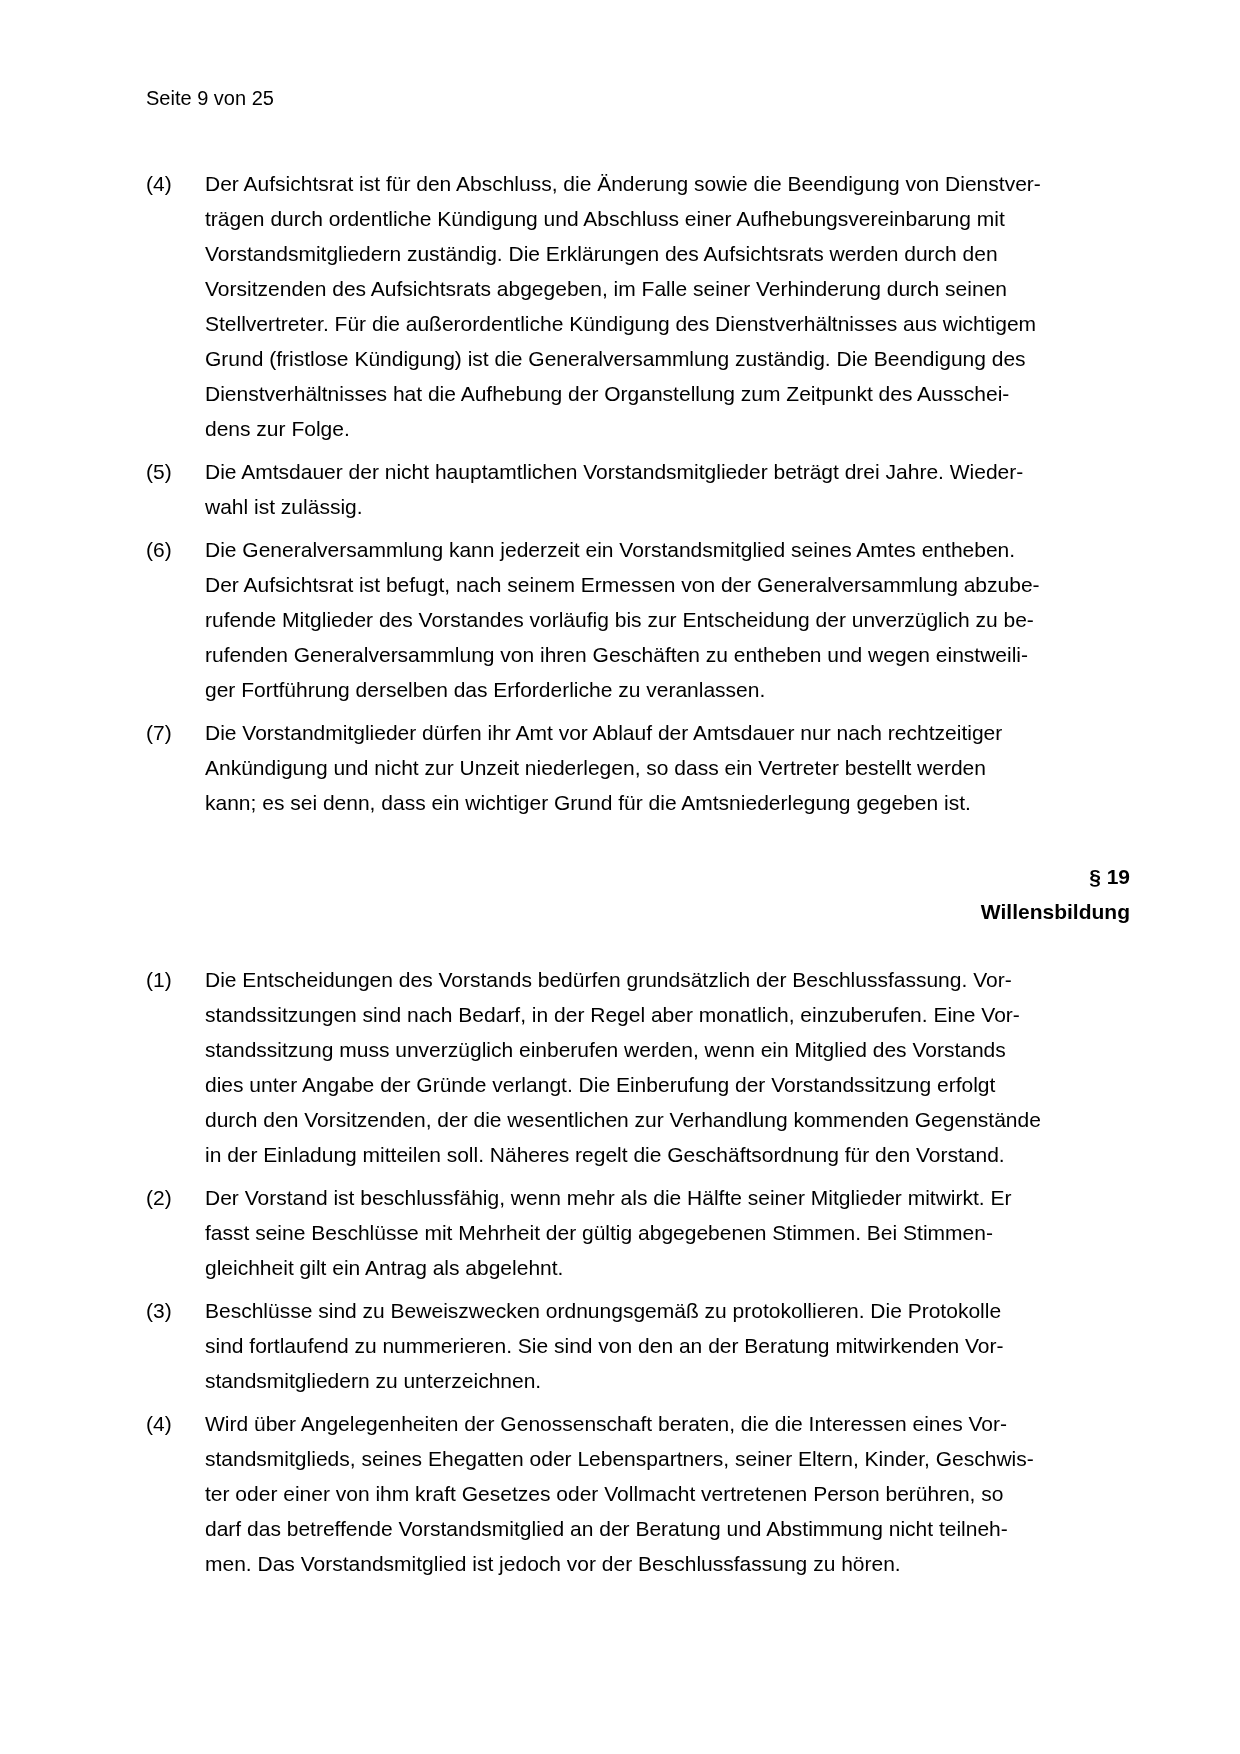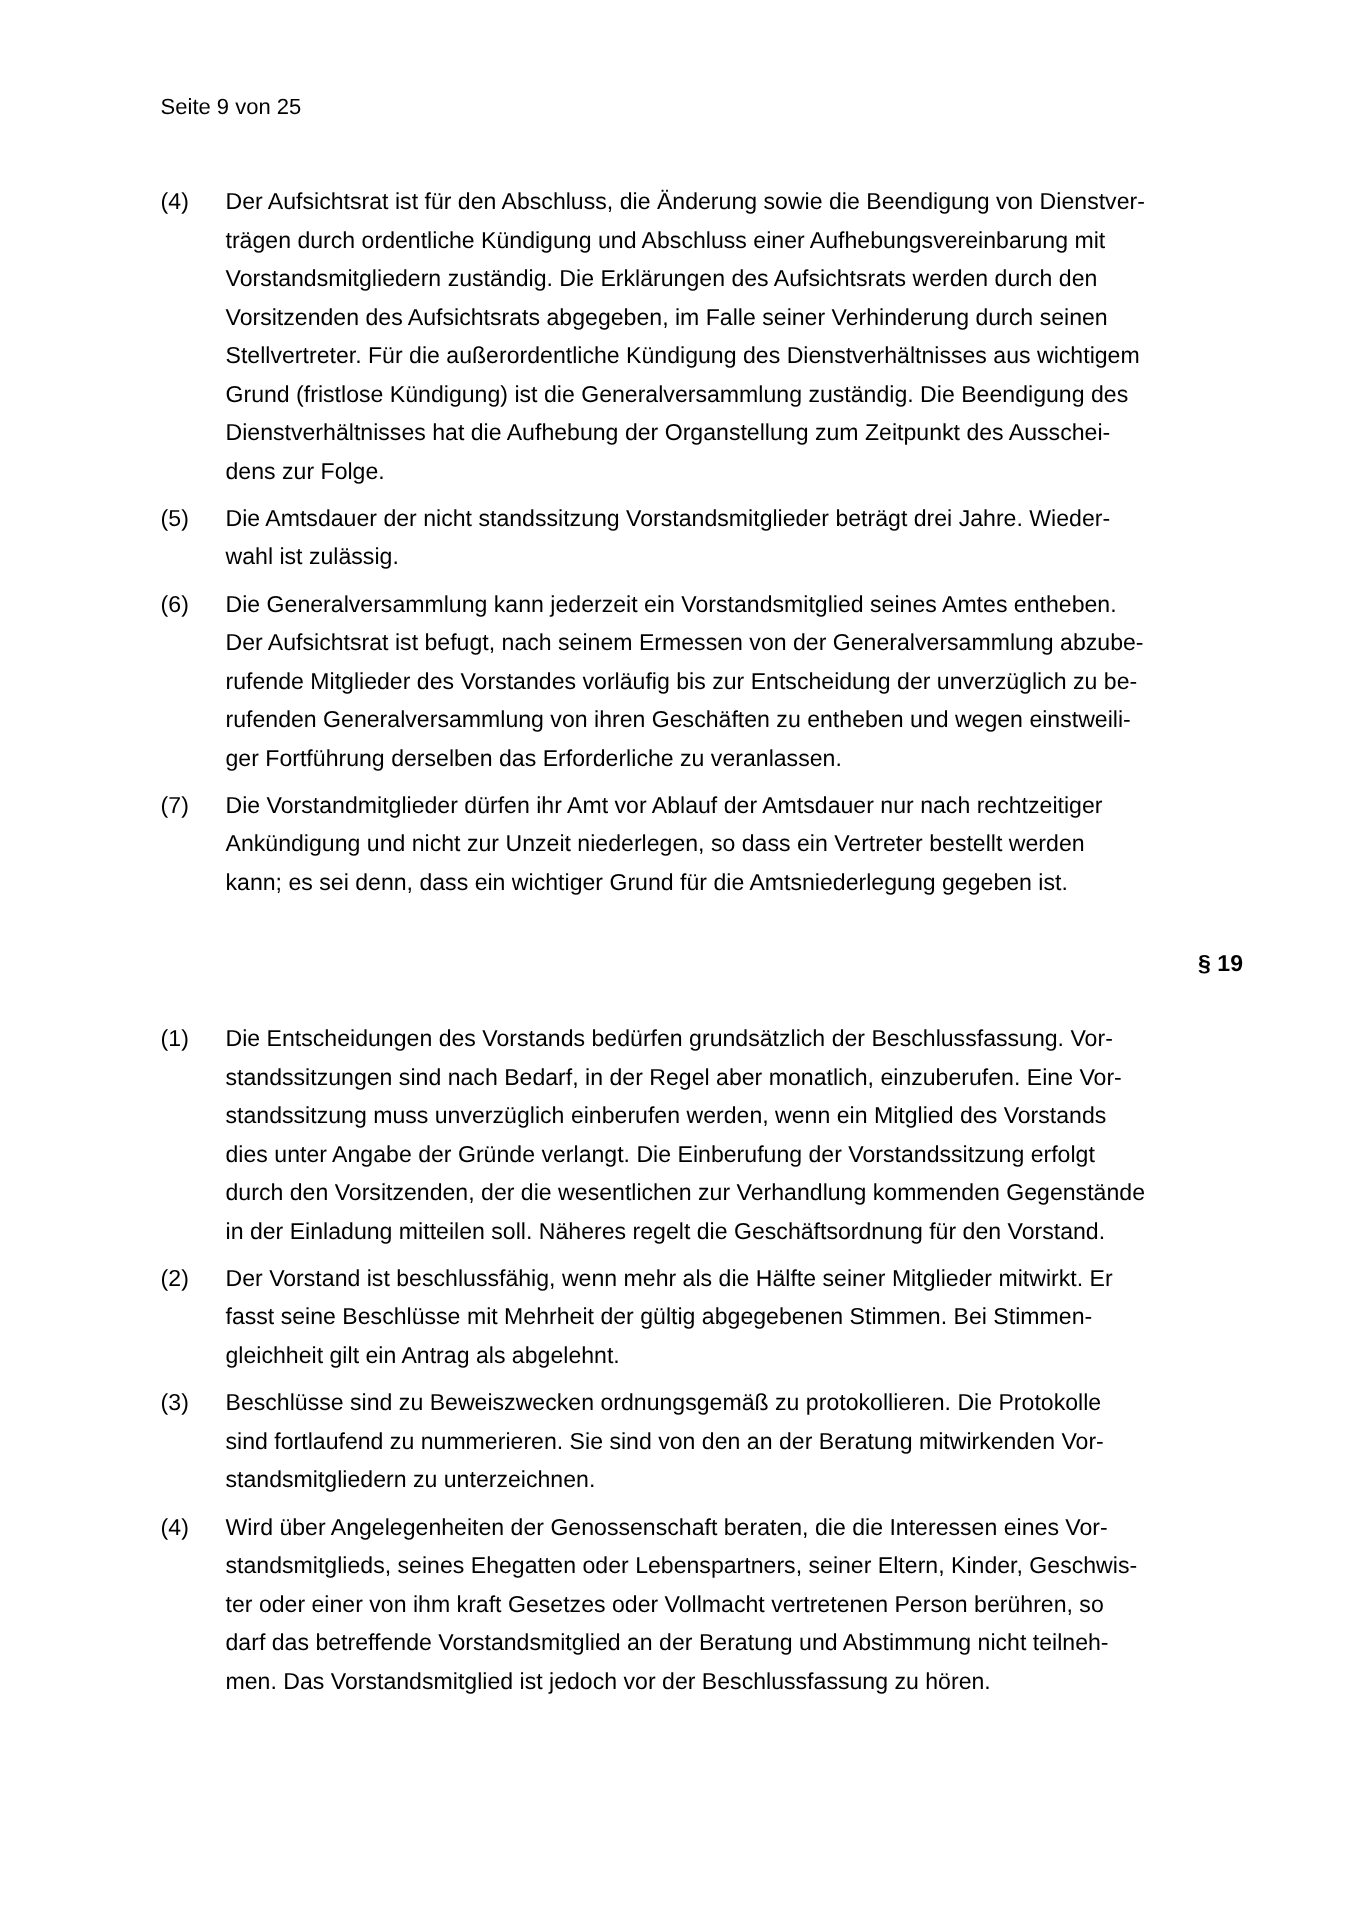--- a/index.html
+++ b/index.html
@@ -69,21 +69,21 @@
 Vorstandsmitgliedern zuständig. Die Erklärungen des Aufsichtsrats werden durch den
 Vorsitzenden des Aufsichtsrats abgegeben, im Falle seiner Verhinderung durch seinen
 Stellvertreter. Für die außerordentliche Kündigung des Dienstverhältnisses aus wichtigem
 Grund (fristlose Kündigung) ist die Generalversammlung zuständig. Die Beendigung des
 Dienstverhältnisses hat die Aufhebung der Organstellung zum Zeitpunkt des Ausschei-
 dens zur Folge.</span>
     </div>
 
     <div class="para">
       <span class="num">(5)</span>
-      <span class="text">Die Amtsdauer der nicht standssitzung Vorstandsmitglieder beträgt drei Jahre. Wieder-
+      <span class="text">Die Amtsdauer der nicht hauptamtlichen Vorstandsmitglieder beträgt drei Jahre. Wieder-
 wahl ist zulässig.</span>
     </div>
 
     <div class="para">
       <span class="num">(6)</span>
       <span class="text">Die Generalversammlung kann jederzeit ein Vorstandsmitglied seines Amtes entheben.
 Der Aufsichtsrat ist befugt, nach seinem Ermessen von der Generalversammlung abzube-
 rufende Mitglieder des Vorstandes vorläufig bis zur Entscheidung der unverzüglich zu be-
 rufenden Generalversammlung von ihren Geschäften zu entheben und wegen einstweili-
 ger Fortführung derselben das Erforderliche zu veranlassen.</span>
@@ -91,20 +91,21 @@
 
     <div class="para">
       <span class="num">(7)</span>
       <span class="text">Die Vorstandmitglieder dürfen ihr Amt vor Ablauf der Amtsdauer nur nach rechtzeitiger
 Ankündigung und nicht zur Unzeit niederlegen, so dass ein Vertreter bestellt werden
 kann; es sei denn, dass ein wichtiger Grund für die Amtsniederlegung gegeben ist.</span>
     </div>
 
     <div class="section-heading">
       <div>§ 19</div>
+      <div>Willensbildung</div>
     </div>
 
     <div class="para">
       <span class="num">(1)</span>
       <span class="text">Die Entscheidungen des Vorstands bedürfen grundsätzlich der Beschlussfassung. Vor-
 standssitzungen sind nach Bedarf, in der Regel aber monatlich, einzuberufen. Eine Vor-
 standssitzung muss unverzüglich einberufen werden, wenn ein Mitglied des Vorstands
 dies unter Angabe der Gründe verlangt. Die Einberufung der Vorstandssitzung erfolgt
 durch den Vorsitzenden, der die wesentlichen zur Verhandlung kommenden Gegenstände
 in der Einladung mitteilen soll. Näheres regelt die Geschäftsordnung für den Vorstand.</span>

